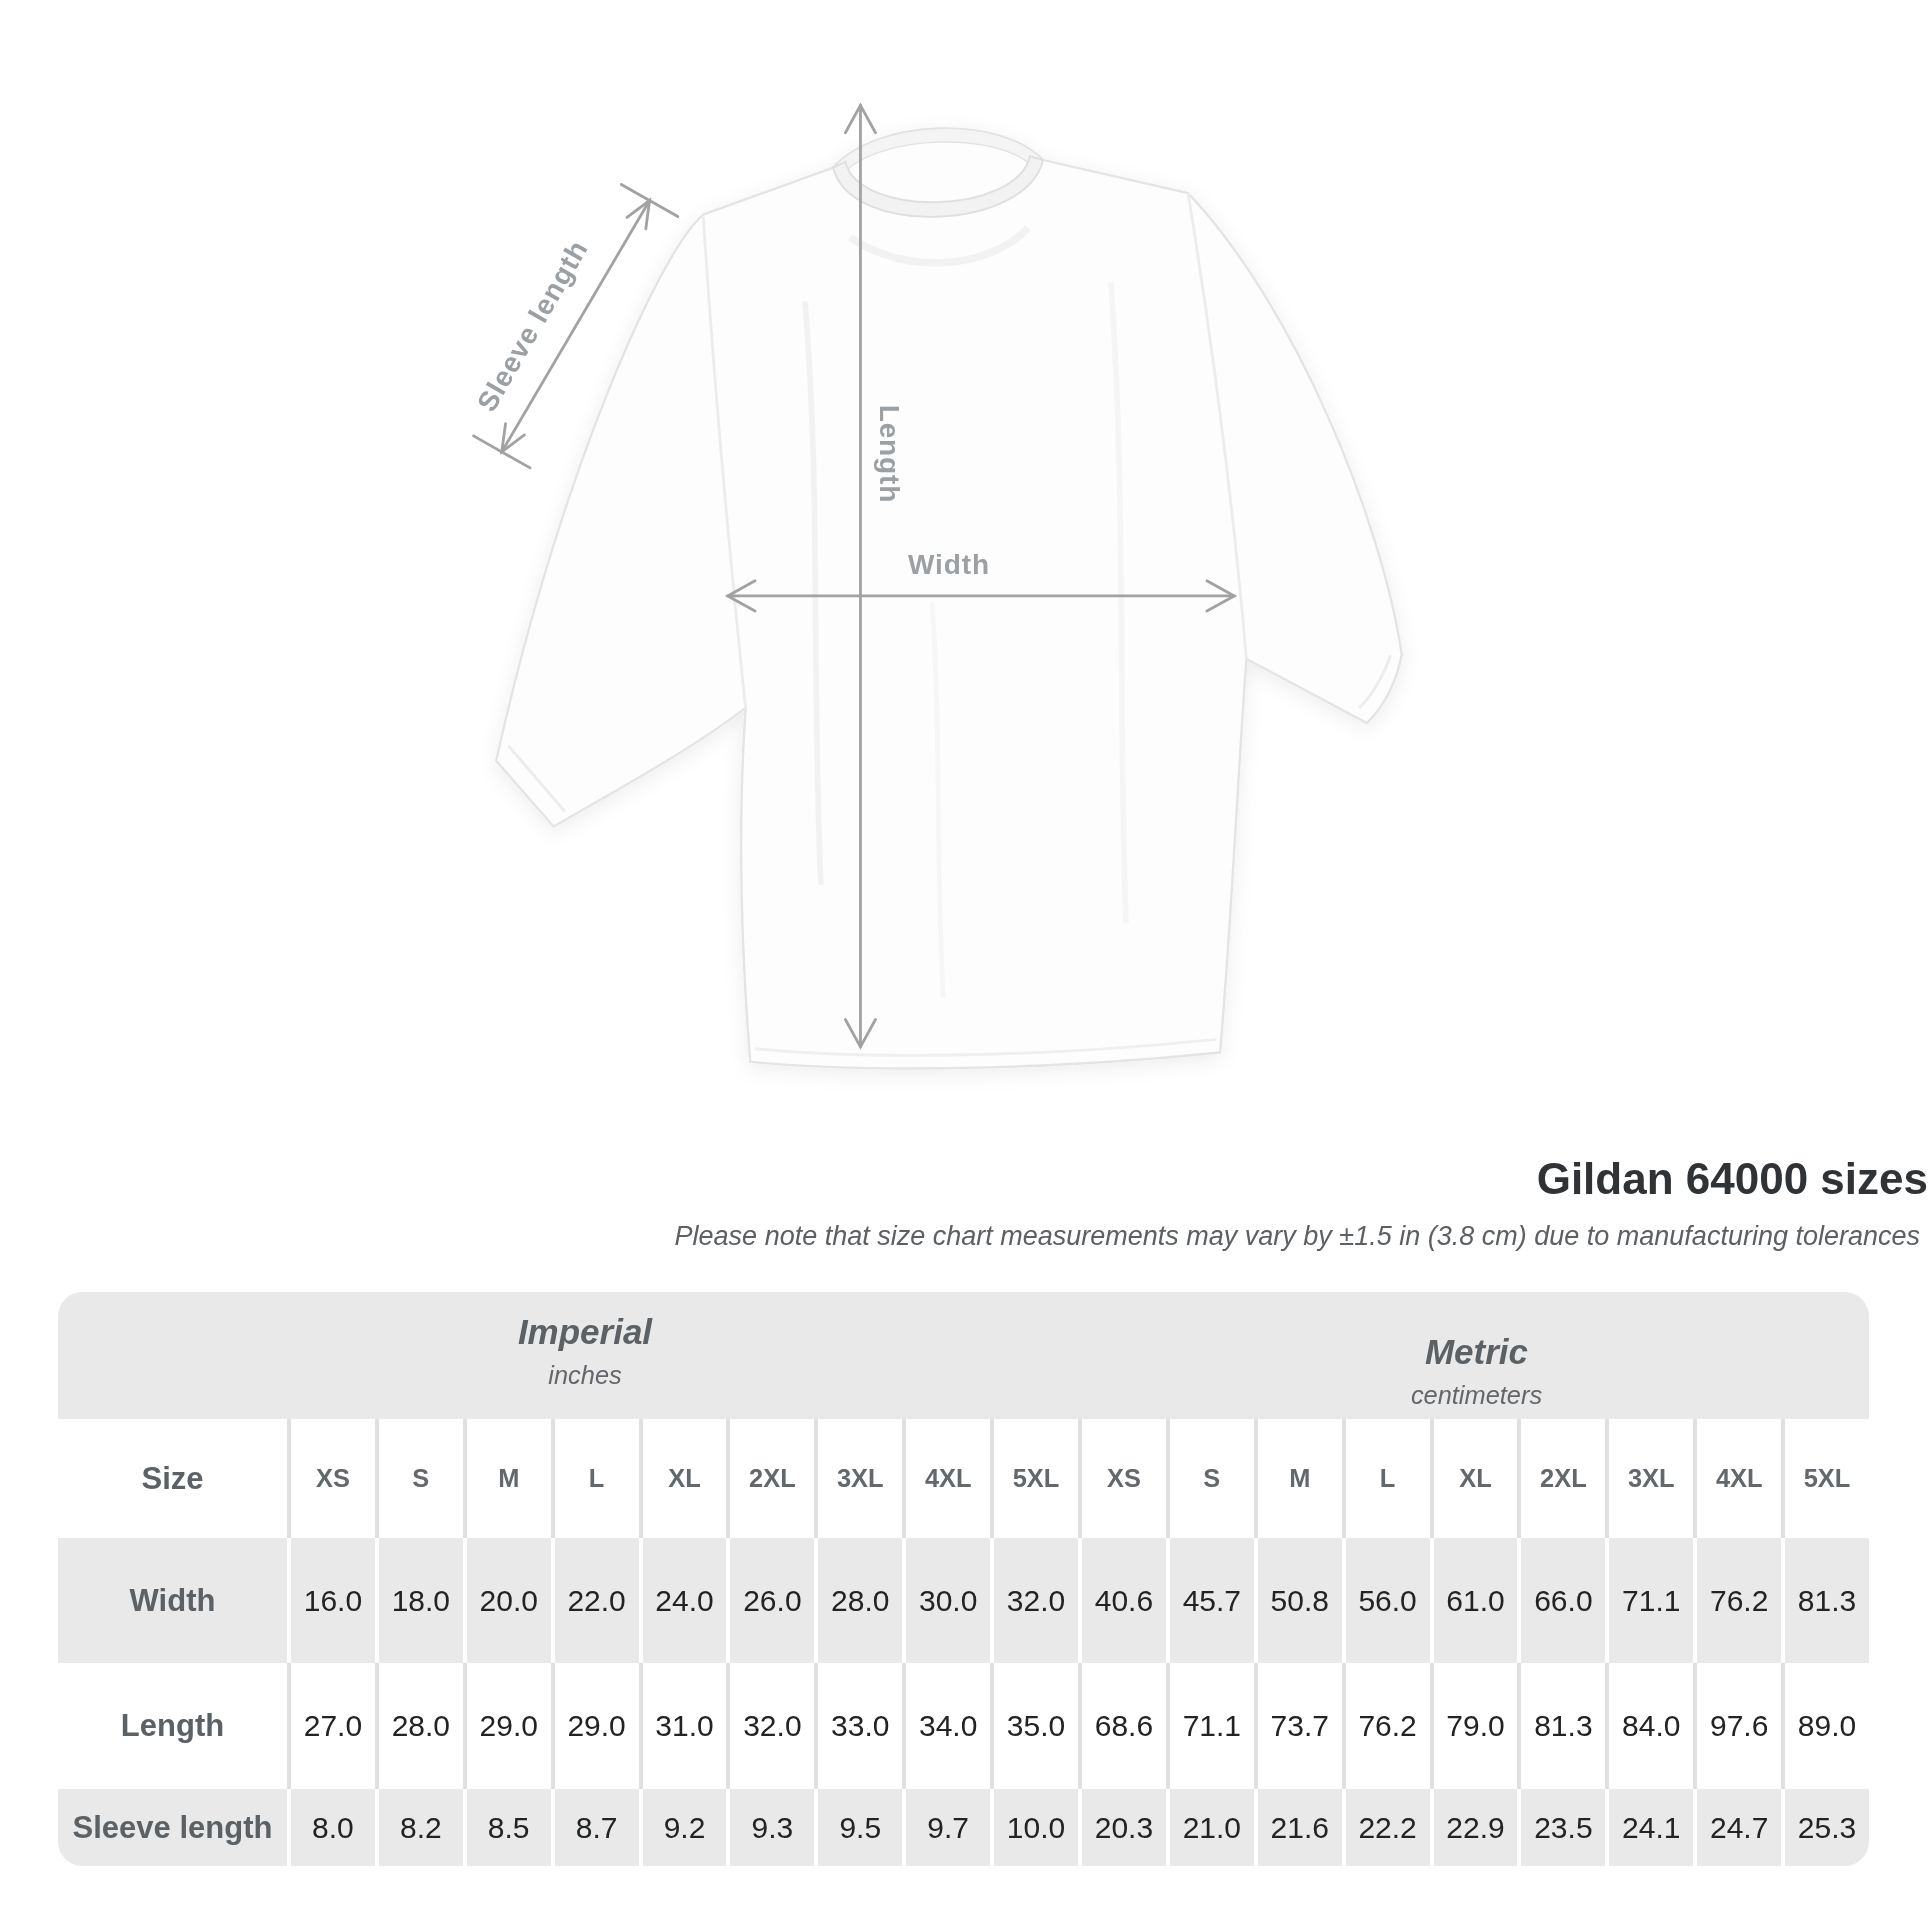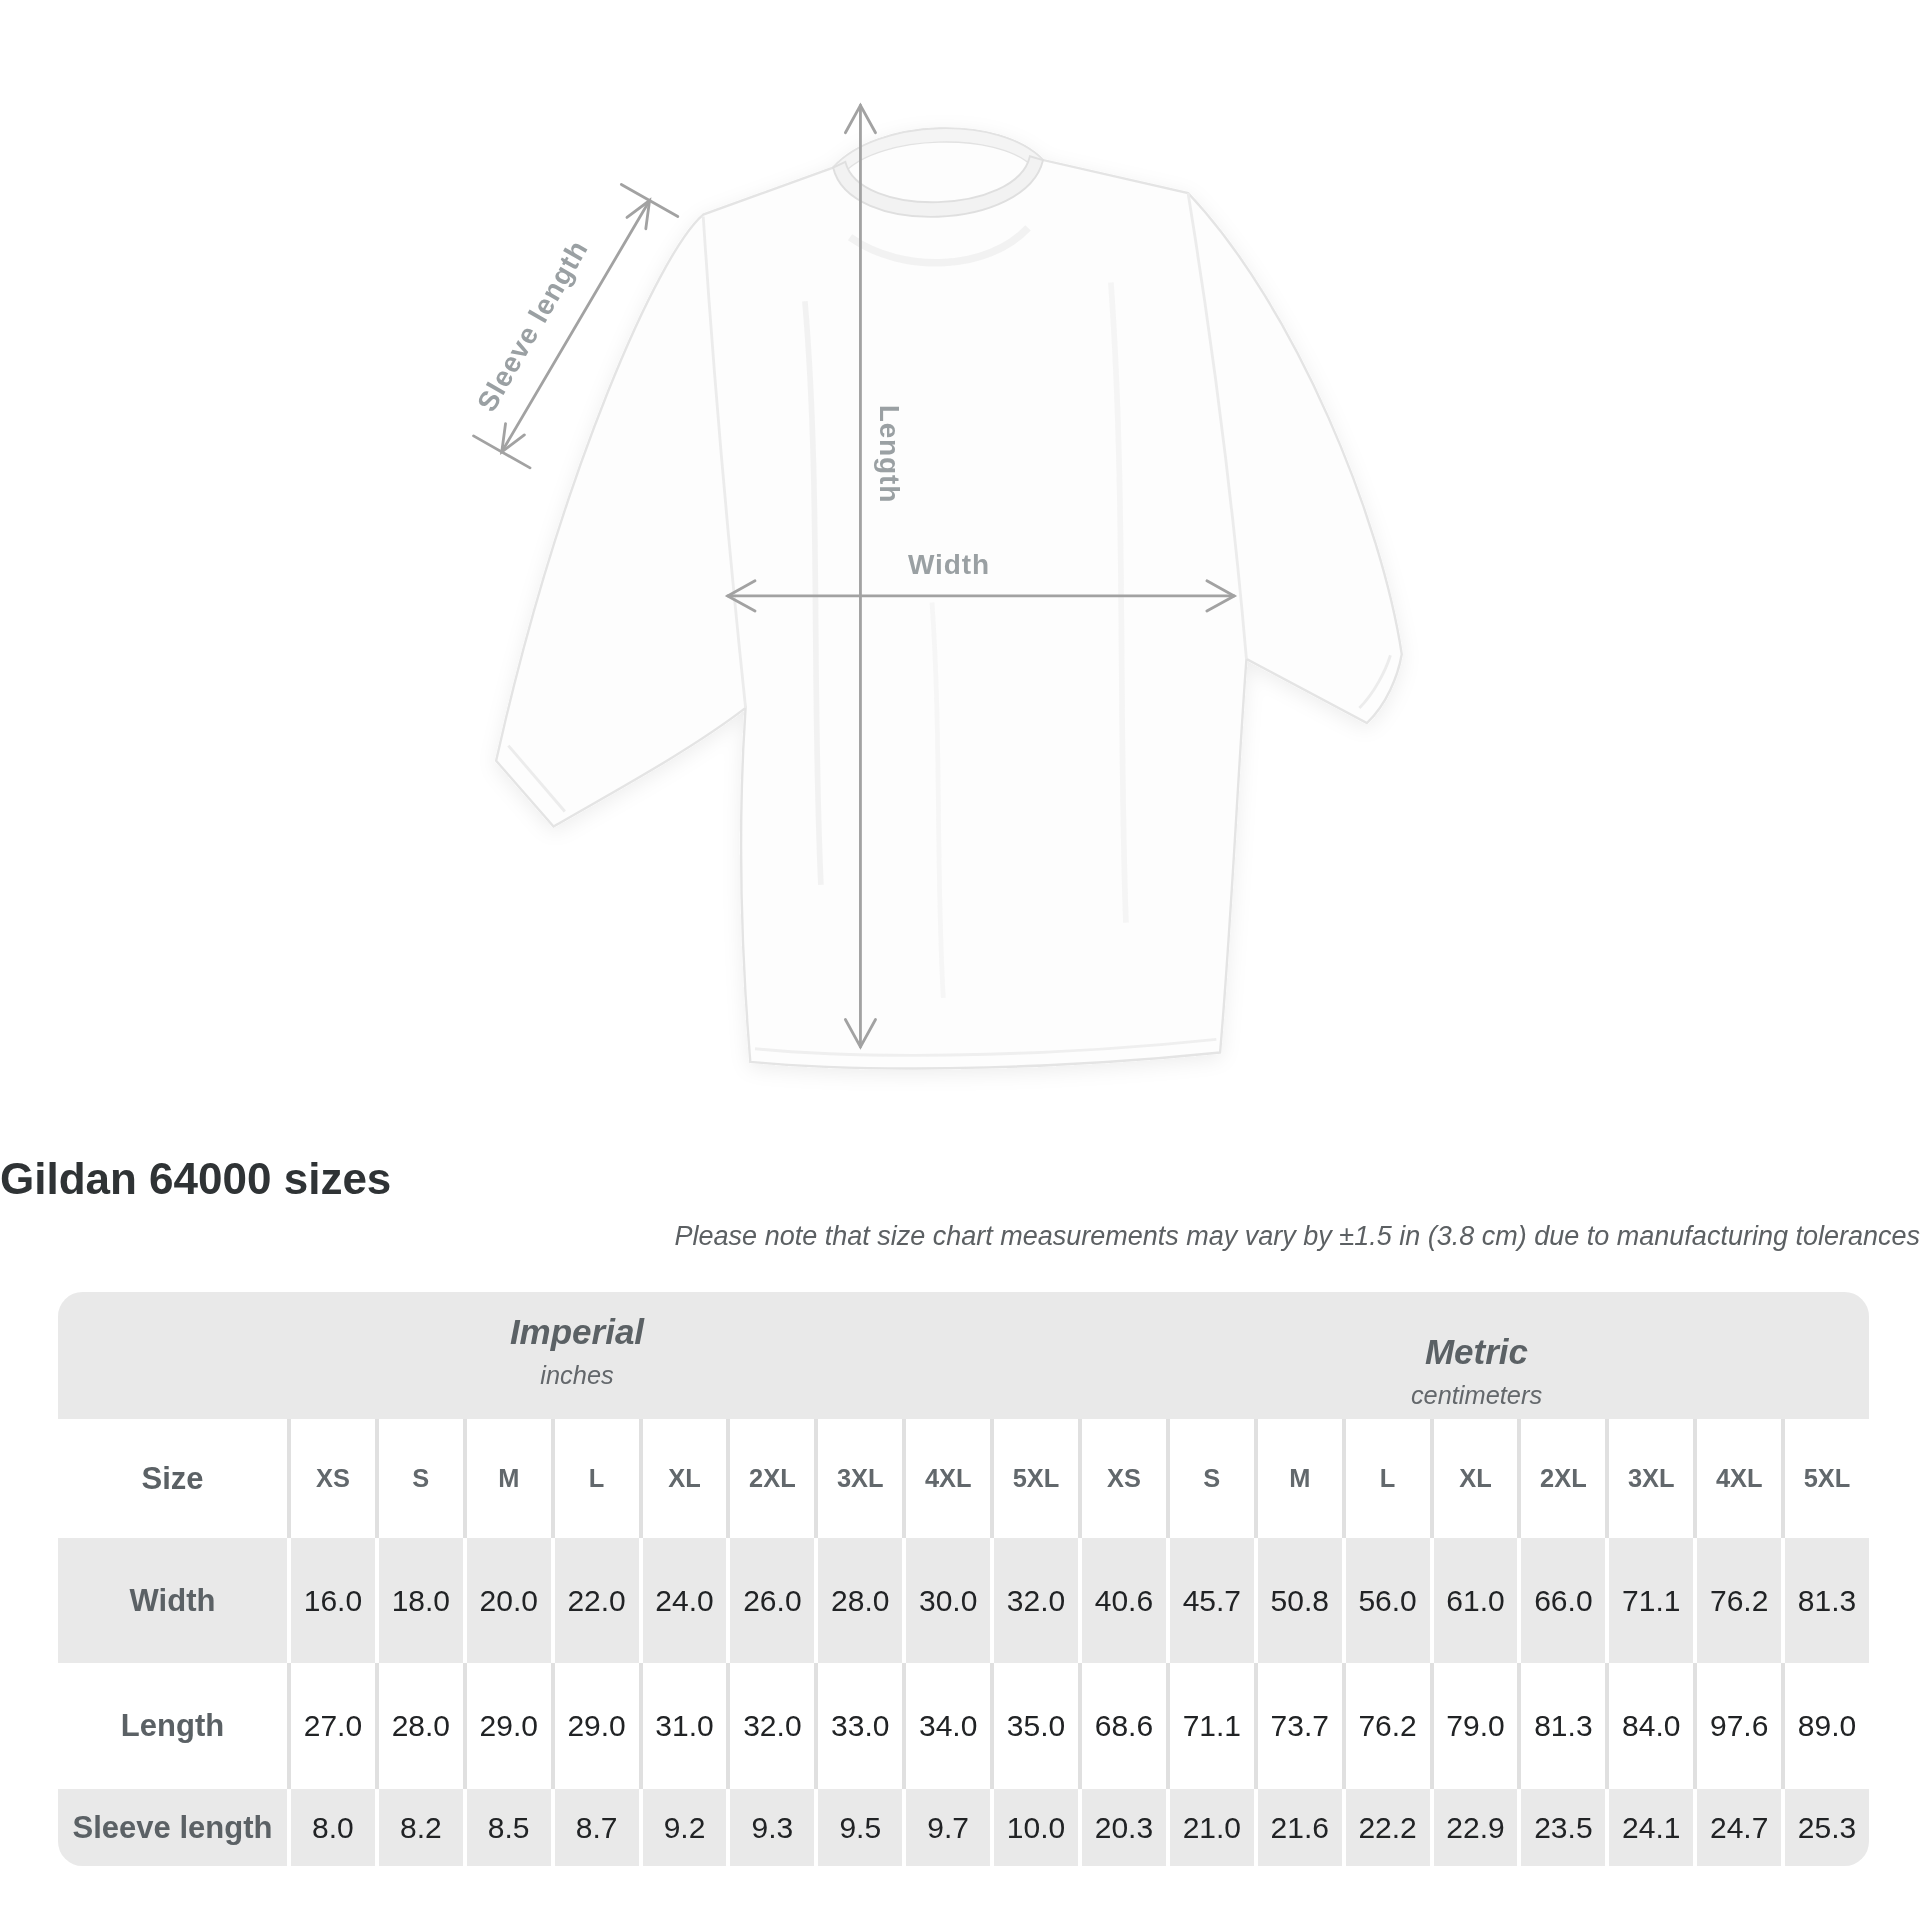--- a/index.html
+++ b/index.html
@@ -8,31 +8,31 @@
 
   
   #shirt-svg{position:absolute;left:0;top:0;width:1928px;height:1928px;pointer-events:none;}
   .dim-label{position:absolute;font-weight:bold;color:#9aa0a3;font-size:28px;
              letter-spacing:0.9px;white-space:nowrap;transform:translate(-50%,-50%);}
   #lbl-sleeve{left:533px;top:326px;transform:translate(-50%,-50%) rotate(-60deg);}
   #lbl-length{left:889px;top:454px;transform:translate(-50%,-50%) rotate(90deg);}
   #lbl-width{left:949px;top:565px;}
 
   
-  #page-title{position:absolute;left:0;top:1154px;width:1928px;text-align:left;
+  #page-title{position:absolute;left:0;top:1154px;width:1928px;text-align:right;
               font-size:44px;font-weight:bold;color:#2f3335;}
   #page-subtitle{position:absolute;left:0;top:1221px;width:1920px;text-align:right;
               font-size:27px;font-style:italic;color:#5c6063;}
 
   
   #size-table{position:absolute;left:58px;top:1292px;width:1811px;height:574px;
               border-radius:24.5px;overflow:hidden;}
   .band{height:127px;background:#e9e9e9;position:relative;}
   .band .sec{position:absolute;top:19px;text-align:center;color:#5b6165;}
-  .band .sec.imperial{left:8px;width:1022px;}
+  .band .sec.imperial{left:16px;width:1022px;}
   .band .sec.metric{left:1027px;width:783px;margin-top:20px;}
   .band .sec-name{font-size:35px;font-weight:bold;font-style:italic;line-height:41px;}
   .band .sec-unit{font-size:25.4px;font-style:italic;margin-top:8.5px;color:#63676b;}
 
   .trow{display:grid;grid-template-columns:229px repeat(18,1fr);}
   .trow>div{display:flex;align-items:center;justify-content:center;
             font-size:30px;color:#212325;}
   .trow.white{background:#ffffff;}
   .trow.gray{background:#e9e9e9;}
   .trow.white>div{border-left:4.7px solid #e0e0e0;}

